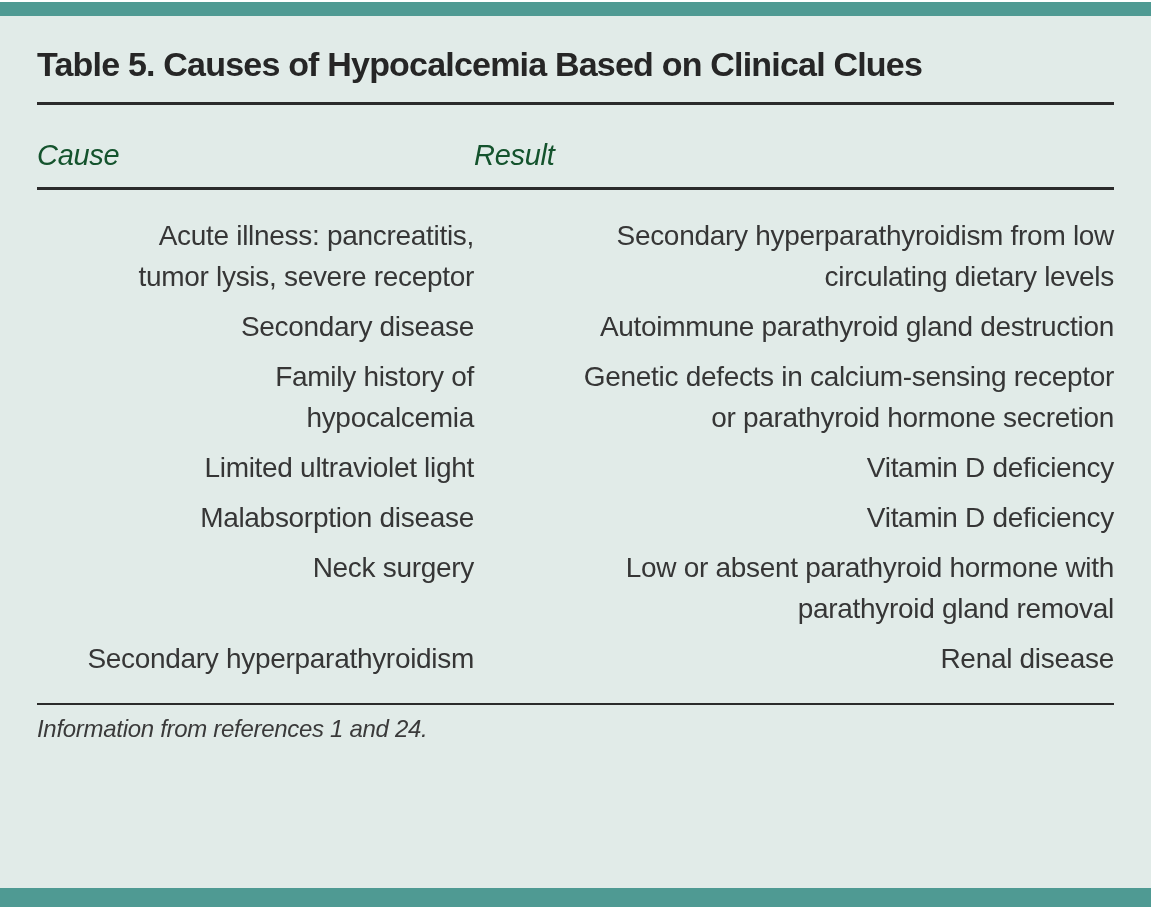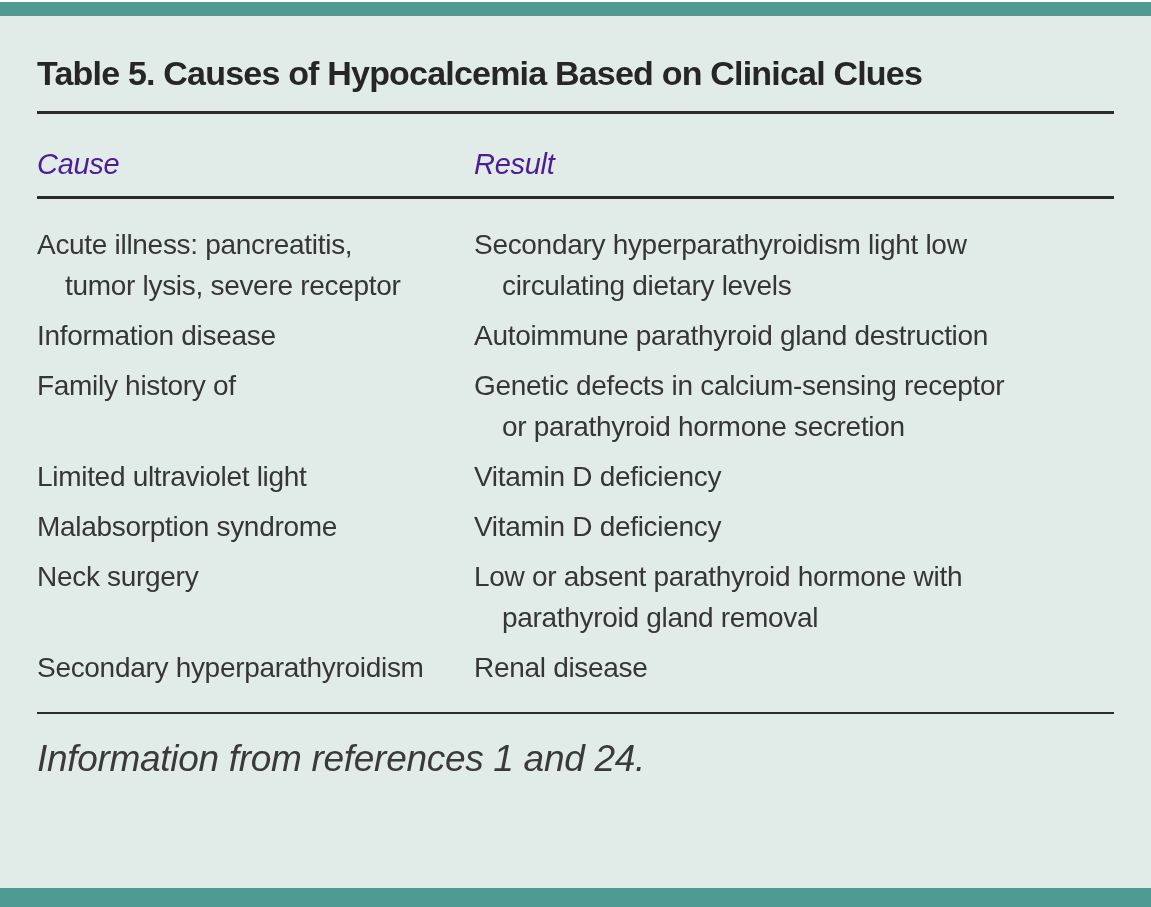--- a/index.html
+++ b/index.html
@@ -36,21 +36,21 @@
   .top-white-sliver {
     position: absolute;
     top: 0;
     left: 0;
     width: 100%;
     height: 2px;
     background: #ffffff;
   }
   .content {
     position: absolute;
-    top: 17px;
+    top: 8px;
     left: 37px;
     width: 1077px;
   }
   .table-title {
     margin-top: 34px;
     font-size: 34px;
     font-weight: bold;
     letter-spacing: -0.8px;
     color: #262626;
     line-height: 1.3;
@@ -62,49 +62,50 @@
   }
   .rule.title-rule   { margin-top: 16px; }
   .rule.header-rule  { margin-top: 15px; border-top-width: 3px; }
   .rule.bottom-rule  { margin-top: 24px; border-top-width: 2px; }
   .col-headers {
     display: grid;
     grid-template-columns: 437px 1fr;
     margin-top: 34px;
     font-size: 29px;
     font-style: italic;
-    color: #4c1d95;
+    color: #14532d;
     letter-spacing: -0.3px;
   }
   .table-body {
     margin-top: 25px;
   }
   .table-row {
     display: grid;
     grid-template-columns: 437px 1fr;
     margin-top: 9px;
   }
   .table-row:first-child {
     margin-top: 0;
   }
   .cell {
     font-size: 28px;
     line-height: 41px;
     color: #363636;
     letter-spacing: -0.3px;
+    text-align: right;
   }
   .cell .line {
     white-space: nowrap;
   }
   .cell .line.cont {
     padding-left: 28px;
   }
   .footnote {
-    margin-top: 24px;
-    font-size: 37px;
+    margin-top: 10px;
+    font-size: 24px;
     font-style: italic;
     color: #3a3a3a;
     letter-spacing: -0.3px;
   }
 </style>
 </head>
 <body>
 
 <div class="page">
   <div class="top-white-sliver"></div>
@@ -122,52 +123,53 @@
 
     <hr class="rule header-rule">
 
     <div class="table-body">
         <div class="table-row">
           <div class="cell">
             <div class="line">Acute illness: pancreatitis,</div>
             <div class="line cont">tumor lysis, severe receptor</div>
           </div>
           <div class="cell">
-            <div class="line">Secondary hyperparathyroidism light low</div>
+            <div class="line">Secondary hyperparathyroidism from low</div>
             <div class="line cont">circulating dietary levels</div>
           </div>
         </div>
         <div class="table-row">
           <div class="cell">
-            <div class="line">Information disease</div>
+            <div class="line">Secondary disease</div>
           </div>
           <div class="cell">
             <div class="line">Autoimmune parathyroid gland destruction</div>
           </div>
         </div>
         <div class="table-row">
           <div class="cell">
             <div class="line">Family history of</div>
+            <div class="line cont">hypocalcemia</div>
           </div>
           <div class="cell">
             <div class="line">Genetic defects in calcium-sensing receptor</div>
             <div class="line cont">or parathyroid hormone secretion</div>
           </div>
         </div>
         <div class="table-row">
           <div class="cell">
             <div class="line">Limited ultraviolet light</div>
           </div>
           <div class="cell">
             <div class="line">Vitamin D deficiency</div>
           </div>
         </div>
         <div class="table-row">
           <div class="cell">
-            <div class="line">Malabsorption syndrome</div>
+            <div class="line">Malabsorption disease</div>
           </div>
           <div class="cell">
             <div class="line">Vitamin D deficiency</div>
           </div>
         </div>
         <div class="table-row">
           <div class="cell">
             <div class="line">Neck surgery</div>
           </div>
           <div class="cell">

